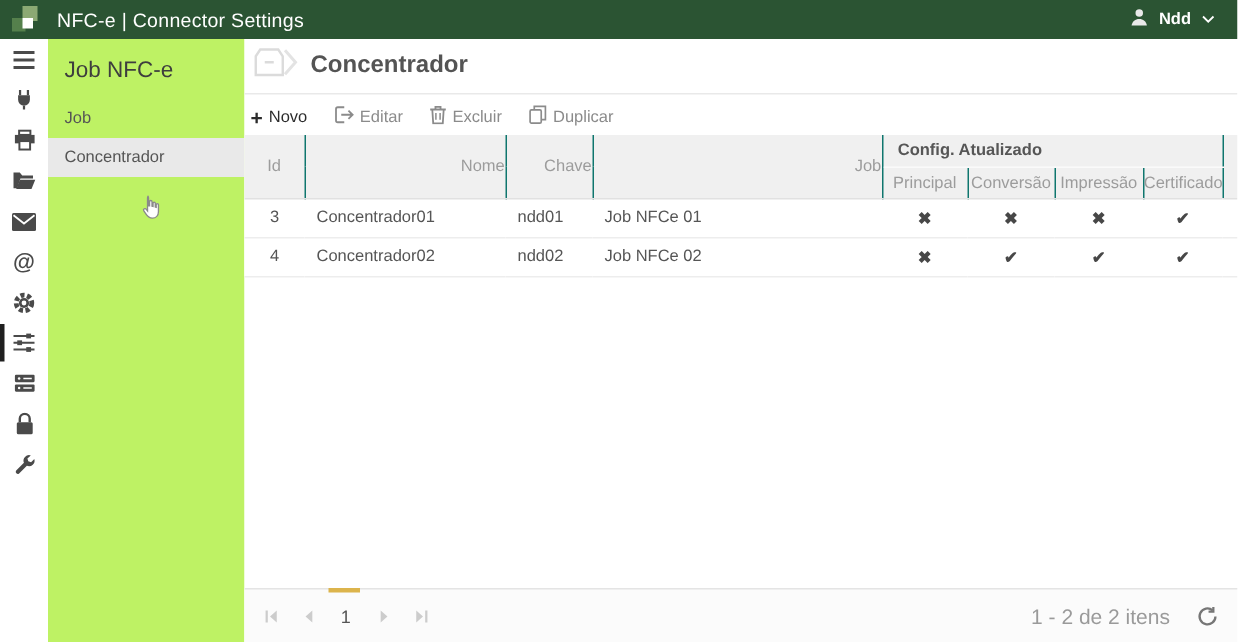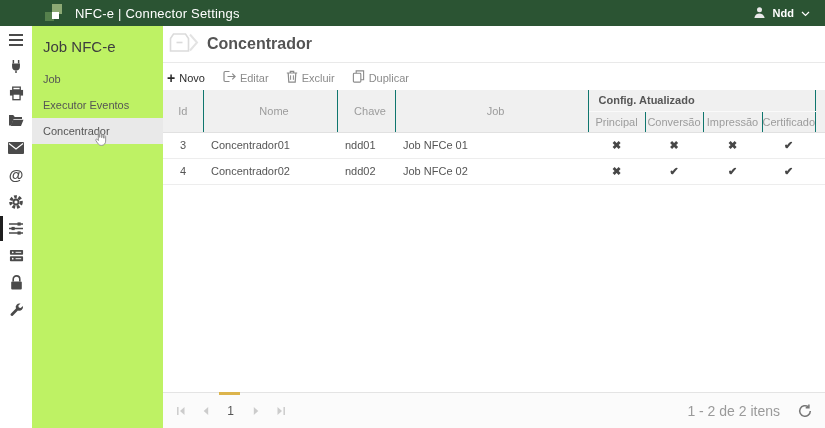--- a/index.html
+++ b/index.html
@@ -4,21 +4,21 @@
 <style>
   * { box-sizing: border-box; }
   html,body { margin:0; padding:0; }
   body {
     width:825px; height:428px; overflow:hidden; position:relative;
     font-family:"Liberation Sans", sans-serif; background:#fff;
     -webkit-font-smoothing:antialiased;
   }
 
   
-  .topbar { height:26px; background:#2b5433; display:flex; align-items:center; color:#fff;padding-left:37px; }
+  .topbar { height:26px; background:#2b5433; display:flex; align-items:center; color:#fff; }
   .logo { width:21px; height:21px; position:relative; margin:0 10px 0 7px; flex:0 0 auto; }
   .logo i { position:absolute; display:block; }
   .logo .sq1 { left:8px; top:1px;  width:10px; height:10px; background:#8ca974; }
   .logo .sq2 { left:1px; top:9px;  width:9px;  height:9px;  background:#55804c; }
   .logo .sq3 { left:8px; top:9px;  width:7px;  height:7px;  background:#ffffff; }
   .topbar-title { font-size:13px; letter-spacing:.2px; font-weight:400; }
   .topbar-user { margin-left:auto; display:flex; align-items:center; gap:7px; padding-right:15px; font-size:11px; font-weight:700; cursor:pointer; }
 
   
   .layout { display:flex; height:402px; }
@@ -44,21 +44,21 @@
   .search .mag { position:absolute; right:7px; top:4px; cursor:pointer; }
   .actions { display:flex; gap:17px; align-items:center; }
   .actions button { display:flex; align-items:center; gap:4px; background:none; border:none; padding:0; font-size:11px; color:#8b8b8b; font-family:inherit; cursor:pointer; }
   .actions button.primary { color:#2b2b2b; }
   .plus-glyph { font-size:14px; font-weight:700; line-height:10px; }
 
   
   table.grid { width:100%; border-collapse:collapse; table-layout:fixed; }
   .grid thead th { background:#f0f0f0; font-weight:400; font-size:11px; color:#9c9c9c; height:21px; border-right:1px solid #0f766e; border-bottom:1px solid #e1e1e1; padding:0; }
   .grid thead th.no-r { border-right:none; }
-  .grid thead th.left { text-align:center; padding-left:8px; }
+  .grid thead th.left { text-align:right; padding-left:8px; }
   .grid thead th.group { font-weight:700; color:#565656; text-align:left; padding-left:10px; border-bottom:1px solid #fafafa; }
   .grid tbody td { font-size:11px; color:#555; height:26px; border-bottom:1px solid #ededed; padding:0; background:#fff; }
   .grid tbody td.left { padding-left:8px; }
   .grid tbody td.center { text-align:center; }
   .grid td.mark { text-align:center; font-size:11px; font-weight:700; color:#474747; }
 
   
   .pager { position:absolute; left:0; right:0; bottom:0; height:36px; background:#fbfbfb; border-top:1px solid #e4e4e4; display:flex; align-items:center; }
   .gold-bar { position:absolute; top:-1px; left:56px; width:21px; height:3px; background:#dcb44c; }
   .pager-nav { display:flex; align-items:center; padding-left:5px; }
@@ -161,21 +161,20 @@
     <div class="ico">
         <svg width="15" height="15" viewBox="0 0 16 16">
           <path d="M14.8 4.2a4 4 0 0 1-5.3 4.9L4 14.6a1.5 1.5 0 0 1-2.1-2.1L7.4 7a4 4 0 0 1 4.9-5.3L9.9 3.9l.6 2 2 .6z" fill="#4a4a4a"></path>
         </svg>
       </div>
   </nav>
 
   <nav class="sidebar">
     <div class="sidebar-title">Job NFC-e</div>
     <div class="side-item">Job</div>
-    <div class="side-item">Executor Eventos</div>
     <div class="side-item selected">Concentrador</div>
   </nav>
 
   <main class="content">
     <div class="content-header">
       <span><svg width="31" height="25" viewBox="0 0 31 25">
             <path d="M2.5 8.5l3-4.5h12l3 4.5V21h-18z" fill="none" stroke="#dbdbdb" stroke-width="1.6"></path>
             <path d="M8.5 12.5h6" stroke="#dbdbdb" stroke-width="1.6"></path>
             <path d="M22 4.5l7 8-7 8" fill="none" stroke="#e3e3e3" stroke-width="2"></path>
           </svg></span>

